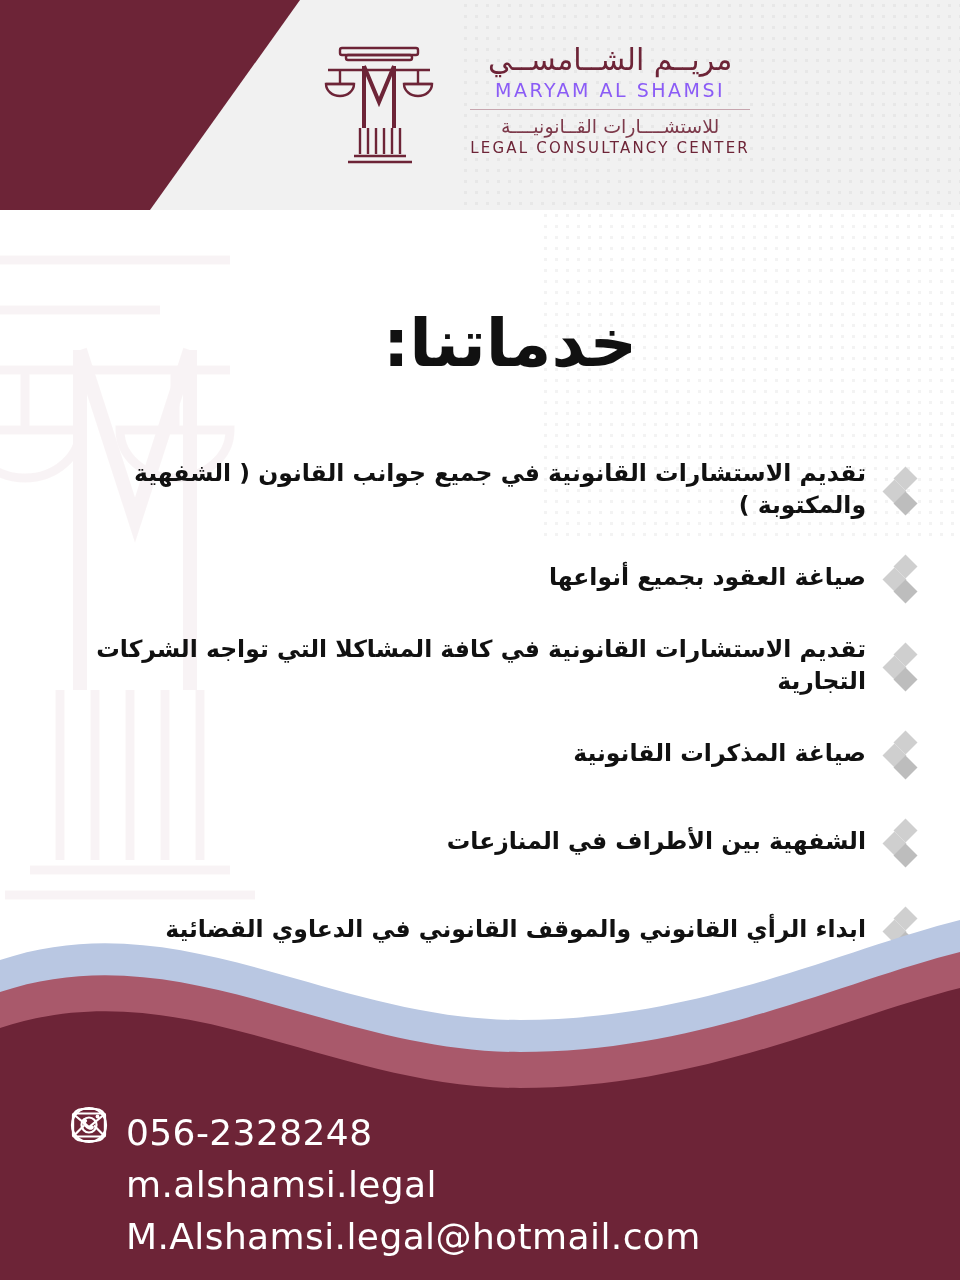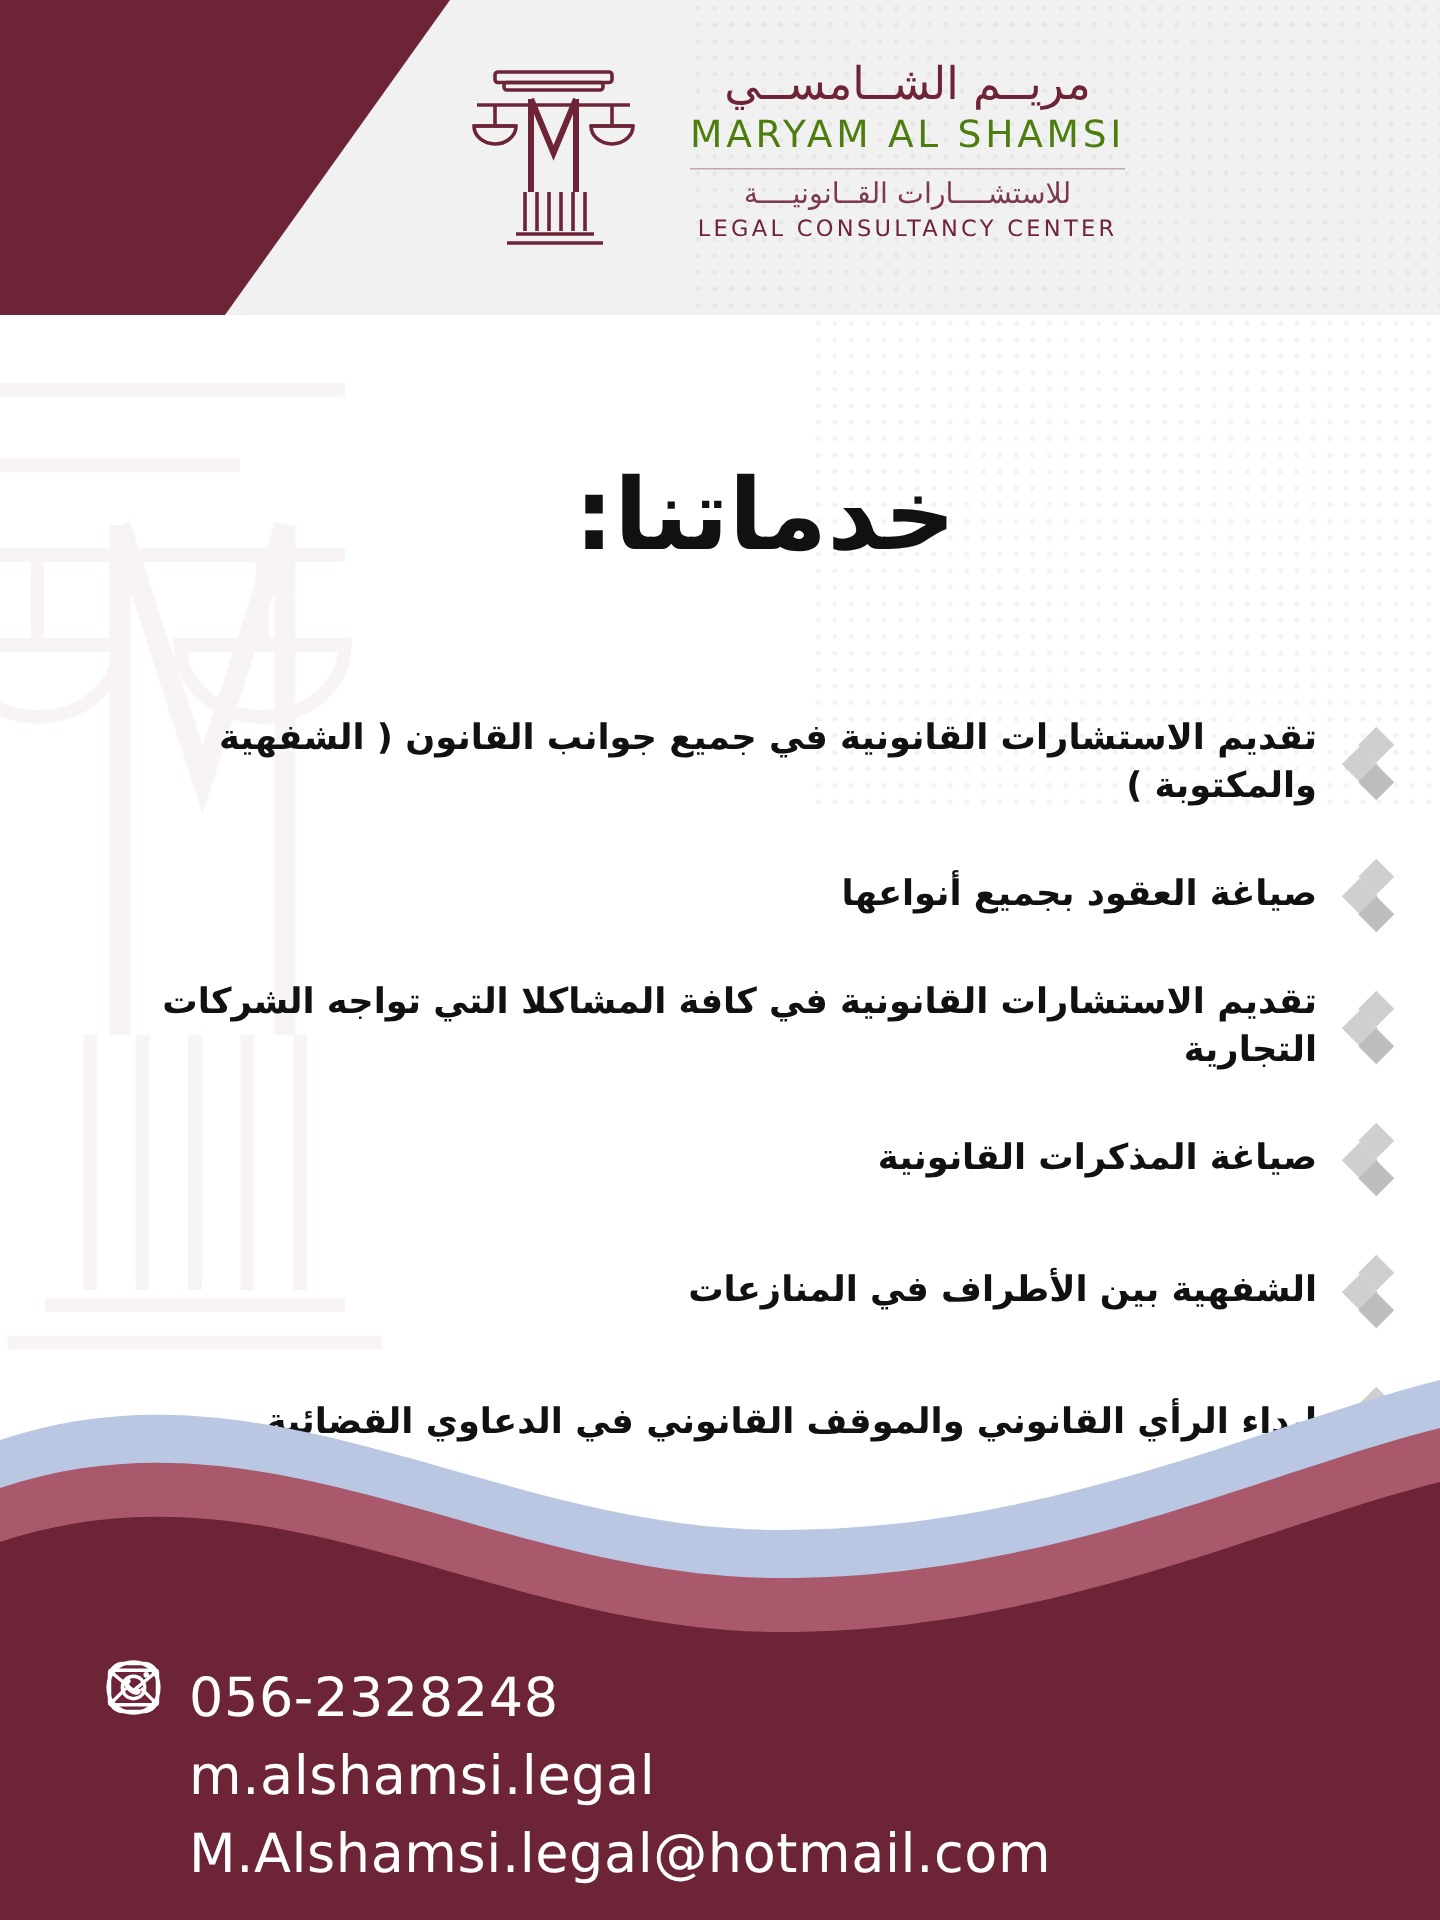--- a/index.html
+++ b/index.html
@@ -65,23 +65,23 @@
     color: #6d2437;
   }
   .logo-ar-name {
     font-size: 30px;
     letter-spacing: 5px;
     color: #6d2437;
     line-height: 1.15;
     font-weight: 500;
   }
   .logo-en-name {
-    font-size: 25px;
+    font-size: 19px;
     letter-spacing: 2.5px;
-    color: #4d7c0f;
+    color: #8b5cf6;
     direction: ltr;
     line-height: 1.2;
     margin-top: 1px;
   }
   .logo-divider {
     width: 100%;
     height: 1px;
     background: #c6a5ae;
     margin: 7px 0 5px 0;
   }
@@ -149,25 +149,25 @@
     direction: rtl;
     letter-spacing: 0px;
     padding-left: 60px;
     box-sizing: border-box;
     margin-top: 37px;
   }
 
   
   .services {
     position: absolute;
-    top: 464px;
+    top: 446px;
     right: 0;
     width: 960px;
     box-sizing: border-box;
-    padding: 0 20px 0 40px;
+    padding: 0 32px 0 40px;
     direction: rtl;
   }
   .service-row {
     display: flex;
     flex-direction: row;
     align-items: center;
     justify-content: flex-start;
     min-height: 88px;
   }
   .bullet {

